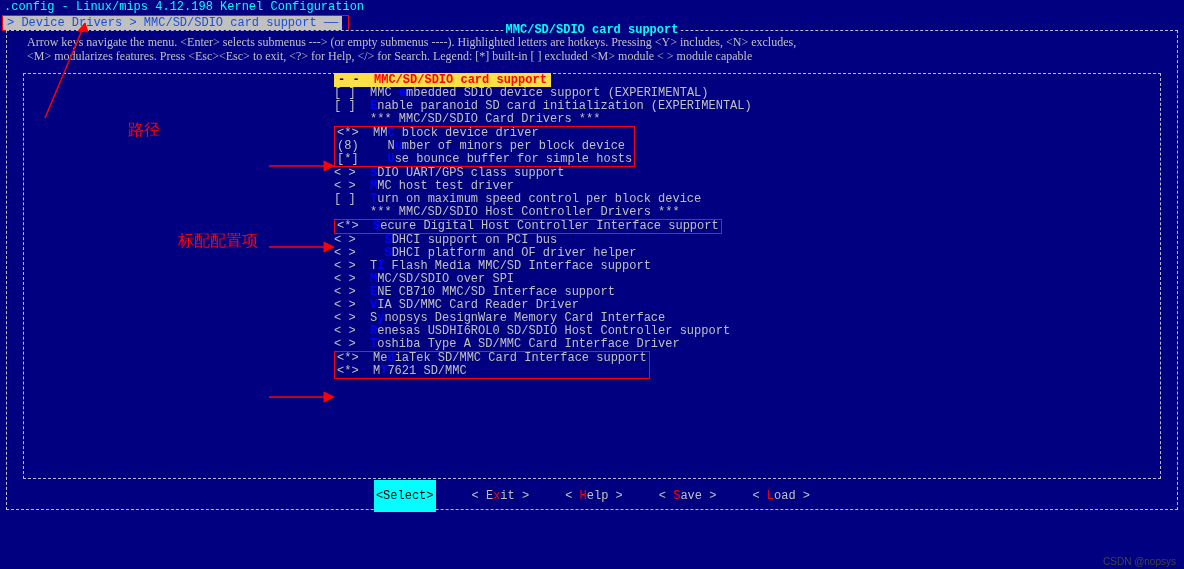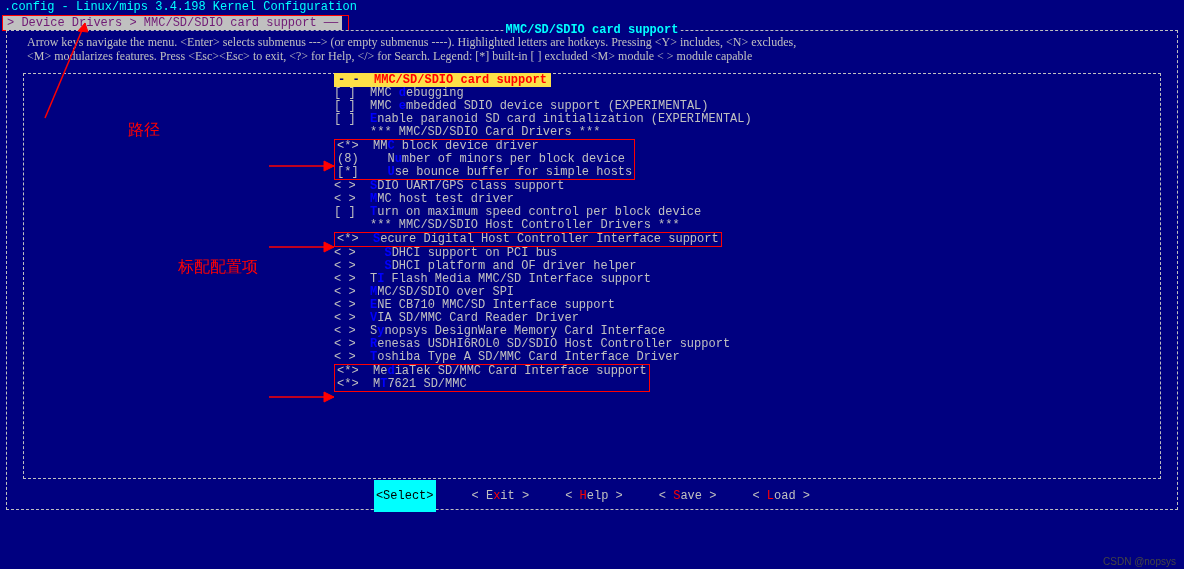--- a/index.html
+++ b/index.html
@@ -13,21 +13,21 @@
   overflow: hidden;
   position: relative;
 }
 .terminal {
   background: #000080;
   color: #c0c0c0;
   padding: 0;
 }
 .title-line { color: #00ffff; padding-left: 4px; }
 .breadcrumb {
-  color: #701a75;
+  color: #1d4ed8;
   background: #c0c0c0;
   padding: 0 4px;
   display: inline-block;
 }
 .path-box {
   border: 1px solid red;
   display: inline-block;
   padding: 0 6px 0 0;
   margin-left: 2px;
   margin-top: 1px;
@@ -107,37 +107,36 @@
   bottom: 2px;
   color: #444;
   font-size: 10px;
   font-family: sans-serif;
 }
 </style>
 </head>
 <body>
 
 <div class="terminal">
-  <div class="title-line">.config - Linux/mips 3.4.198 Kernel Configuration</div>
+  <div class="title-line">.config - Linux/mips 4.12.198 Kernel Configuration</div>
   <div class="path-box">
     <span class="breadcrumb">&gt; Device Drivers &gt; MMC/SD/SDIO card support ──</span>
   </div>
 
   <div class="outer-box" style="margin-top:-1px;">
     <div class="box-title">MMC/SD/SDIO card support</div>
     <div class="help-text">
       <div>Arrow keys navigate the menu.  &lt;Enter&gt; selects submenus ---&gt; (or empty submenus ----).  Highlighted letters are hotkeys.  Pressing &lt;Y&gt; includes, &lt;N&gt; excludes,</div>
       <div>&lt;M&gt; modularizes features.  Press &lt;Esc&gt;&lt;Esc&gt; to exit, &lt;?&gt; for Help, &lt;/&gt; for Search.  Legend: [*] built-in  [ ] excluded  &lt;M&gt; module  &lt; &gt; module capable</div>
     </div>
 
     <div class="inner-box">
       <div class="menu-area">
         <div class="menu-row"><span class="current-item"><span>- -</span>  <span class="hl">MMC/SD/SDIO card support</span></span></div>
         <div id="block-items">
-            <div class="menu-row"><span class="sel">[ ]</span>  MMC <span class="hlb">d</span>ebugging</div>
             <div class="menu-row"><span class="sel">[ ]</span>  MMC <span class="hlb">e</span>mbedded SDIO device support (EXPERIMENTAL)</div>
             <div class="menu-row"><span class="sel">[ ]</span>  <span class="hlb">E</span>nable paranoid SD card initialization (EXPERIMENTAL)</div>
             <div class="menu-row"><span class="sel">   </span>  *** MMC/SD/SDIO Card Drivers ***<span class="hlb"></span></div>
           </div>
         <span class="red-box" id="g1"><div class="menu-row"><span class="sel">&lt;*&gt;</span>  MM<span class="hlb">C</span> block device driver</div><div class="menu-row"><span class="sel">(8)</span>    N<span class="hlb">u</span>mber of minors per block device</div><div class="menu-row"><span class="sel">[*]</span>    <span class="hlb">U</span>se bounce buffer for simple hosts</div></span>
         <div id="block-items2">
             <div class="menu-row"><span class="sel">&lt; &gt;</span>  <span class="hlb">S</span>DIO UART/GPS class support</div>
             <div class="menu-row"><span class="sel">&lt; &gt;</span>  <span class="hlb">M</span>MC host test driver</div>
             <div class="menu-row"><span class="sel">[ ]</span>  <span class="hlb">T</span>urn on maximum speed control per block device</div>
             <div class="menu-row"><span class="sel">   </span>  *** MMC/SD/SDIO Host Controller Drivers ***<span class="hlb"></span></div>
@@ -171,21 +170,21 @@
     </div>
   </div>
 </div>
 
 <svg class="arrow" style="left:30px; top:18px;" width="70" height="110">
   <line x1="55" y1="5" x2="15" y2="100" stroke="red" stroke-width="1.5"></line>
   <polygon points="55,5 48,13 58,14" fill="red"></polygon>
 </svg>
 <div class="annotation" style="left:128px; top:120px;">路径</div>
 
-<div class="annotation" style="left:178px; top:231px;margin-top:26px;">标配配置项</div>
+<div class="annotation" style="left:178px; top:231px;">标配配置项</div>
 
 <svg class="arrow" style="left:264px; top:156px;" width="80" height="20">
     <line x1="5" y1="10" x2="70" y2="10" stroke="red" stroke-width="1.5"></line>
     <polygon points="70,10 60,5 60,15" fill="red"></polygon>
   </svg>
 <svg class="arrow" style="left:264px; top:237px;" width="80" height="20">
     <line x1="5" y1="10" x2="70" y2="10" stroke="red" stroke-width="1.5"></line>
     <polygon points="70,10 60,5 60,15" fill="red"></polygon>
   </svg>
 <svg class="arrow" style="left:264px; top:387px;" width="80" height="20">

